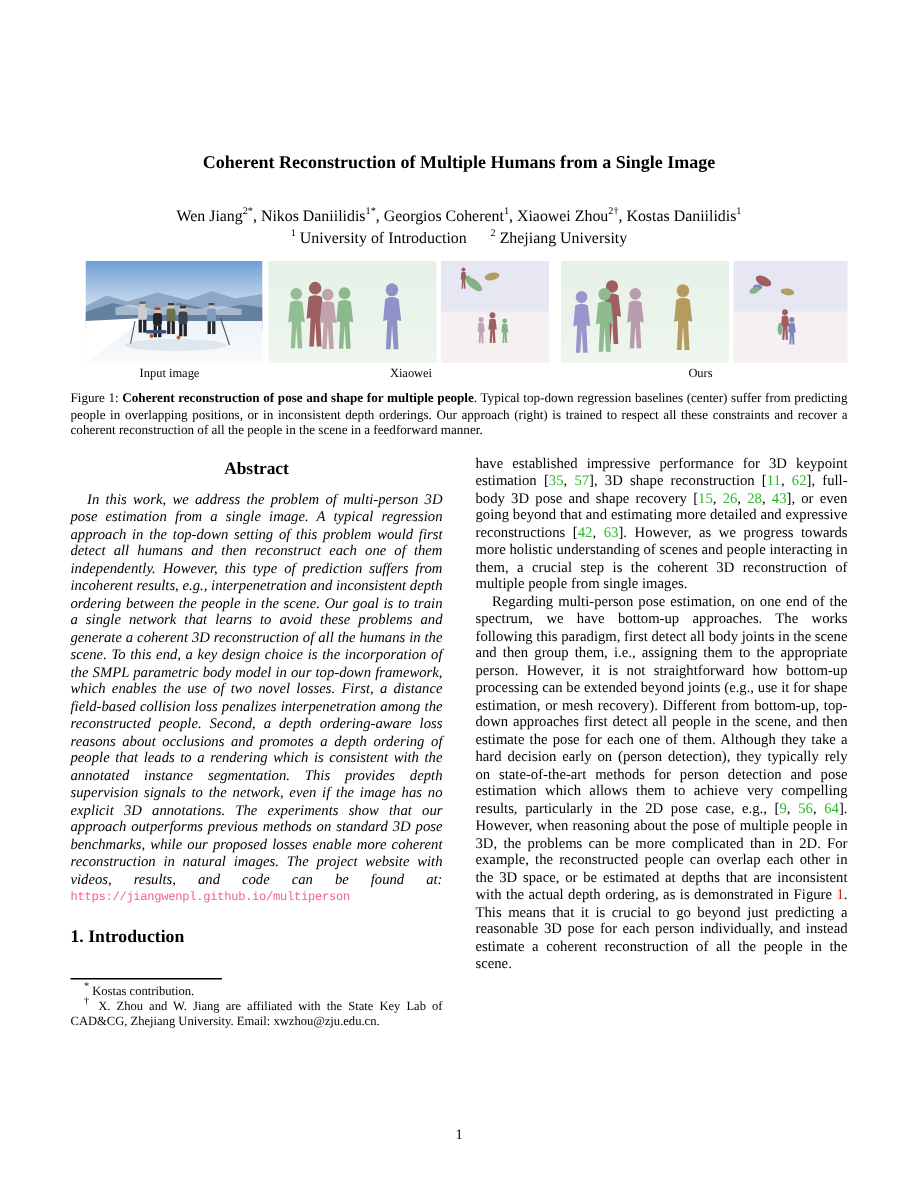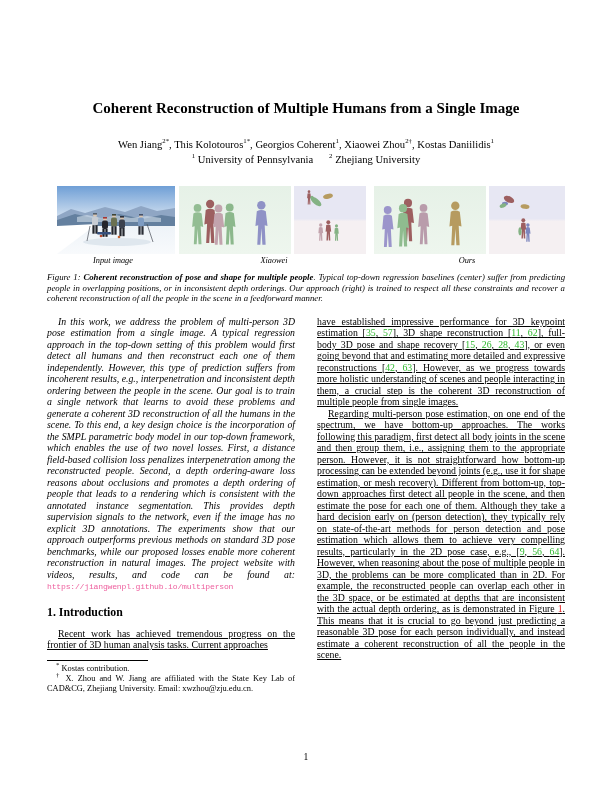--- a/index.html
+++ b/index.html
@@ -10,32 +10,32 @@
     position:relative;
     width:612px;height:792px;
     background:#ffffff;
     font-family:"Liberation Serif", serif;
     color:#000;
     box-sizing:border-box;
     padding:100px 47px 0 47px;
     overflow:hidden;
   }
   .title{
-    font-size:15px;font-weight:bold;text-align:center;
+    font-size:12px;font-weight:bold;text-align:center;
     margin:0;line-height:17px;
   }
   .authors{
     margin-top:21px;font-size:10.6px;text-align:center;line-height:13px;
   }
   .affiliations{
     margin-top:2px;font-size:10.6px;text-align:center;line-height:13px;
   }
   sup{font-size:6.8px;line-height:0;}
   
-  .figure-block{margin-top:20px;font-style:italic;}
+  .figure-block{margin-top:8px;}
   .fig-row{display:flex;align-items:flex-start;}
   .panel{height:68px;flex:none;}
   .panel.photo{width:118px;margin-left:10px;}
   .panel.front{width:112px;background:linear-gradient(#e6f1e7,#eef6ee);}
   .panel.top{background:linear-gradient(#e7e7f3 48%,#f5f0f2 52%);}
   .g1{margin-left:4px;}
   .g2{margin-left:3px;width:72px;}
   .g3{margin-left:8px;}
   .g4{margin-left:3px;width:76px;}
   .panel svg{display:block;width:100%;height:100%;}
@@ -59,24 +59,24 @@
   .col{width:248px;flex:none;}
   .col.left{margin-right:22px;}
   .abstract-heading{
     font-size:11.6px;font-weight:bold;text-align:center;margin:2px 0 9px 0;
   }
   .abstract-text{
     font-style:italic;font-size:9.8px;line-height:11.5px;
     text-align:justify;margin:0;text-indent:11px;
   }
   .section-heading{
-    font-size:11.8px;font-weight:bold;margin:12px 0 8px 0;
+    font-size:11.8px;font-weight:bold;margin:12px 0 20px 0;
   }
   .body-p{
-    font-size:9.8px;line-height:11.5px;text-align:justify;margin:0;text-decoration:underline;
+    font-size:9.8px;line-height:11.5px;text-align:justify;margin:0;
   }
   .indent{text-indent:11px;}
   .footnote-rule{
     width:101px;border:none;border-top:1px solid #000;margin:9px 0 3px 0;
   }
   .footnote{
     font-size:8.4px;line-height:9.9px;text-align:justify;margin:0;text-indent:9px;
   }
   .page-number{
     position:absolute;left:0;right:0;bottom:30px;
@@ -100,22 +100,22 @@
       <stop offset="0" stop-color="#eef3f8"></stop>
       <stop offset="1" stop-color="#f8fafc"></stop>
     </linearGradient>
   </defs>
 </svg>
 
 <div class="page">
 
   <h1 class="title">Coherent Reconstruction of Multiple Humans from a Single Image</h1>
 
-  <div class="authors"><span>Wen Jiang</span><sup class="seg-sup">2*</sup><span>, This Kolotouros</span><sup class="seg-sup">1*</sup><span>, Georgios Coherent</span><sup class="seg-sup">1</sup><span>, Xiaowei Zhou</span><sup class="seg-sup">2†</sup><span>, Kostas Daniilidis</span><sup class="seg-sup">1</sup></div>
-  <div class="affiliations"><sup class="seg-sup">1</sup><span> University of Pennsylvania</span><span>&nbsp;&nbsp;&nbsp;&nbsp;&nbsp;&nbsp;</span><sup class="seg-sup">2</sup><span> Zhejiang University</span></div>
+  <div class="authors"><span>Wen Jiang</span><sup class="seg-sup">2*</sup><span>, Nikos Daniilidis</span><sup class="seg-sup">1*</sup><span>, Georgios Coherent</span><sup class="seg-sup">1</sup><span>, Xiaowei Zhou</span><sup class="seg-sup">2†</sup><span>, Kostas Daniilidis</span><sup class="seg-sup">1</sup></div>
+  <div class="affiliations"><sup class="seg-sup">1</sup><span> University of Introduction</span><span>&nbsp;&nbsp;&nbsp;&nbsp;&nbsp;&nbsp;</span><sup class="seg-sup">2</sup><span> Zhejiang University</span></div>
 
   <div class="figure-block">
     <div class="fig-row">
 
       <div class="panel photo">
         <svg viewBox="0 0 118 68" preserveAspectRatio="none">
           <rect x="0" y="0" width="118" height="32" fill="url(#skyg)"></rect>
           <polygon points="0,30 14,23 28,27 48,21 68,26 84,20 100,25 118,22 118,40 0,40" fill="#8fa6c4"></polygon>
           <polygon points="0,34 18,28 40,33 62,28 86,33 104,29 118,31 118,46 0,46" fill="#64809f"></polygon>
           <polygon points="20,31 30,29 44,32 58,29 74,32 90,30 104,32 104,36 20,36" fill="#dde7f0" opacity="0.55"></polygon>
@@ -215,24 +215,24 @@
       <span class="lbl lbl-1">Input image</span>
       <span class="lbl lbl-2">Xiaowei</span>
       <span class="lbl lbl-3">Ours</span>
     </div>
 
     <div class="caption"><span>Figure 1: </span><span class="seg-bold">Coherent reconstruction of pose and shape for multiple people</span><span>. Typical top-down regression baselines (center) suffer from predicting people in overlapping positions, or in inconsistent depth orderings. Our approach (right) is trained to respect all these constraints and recover a coherent reconstruction of all the people in the scene in a feedforward manner.</span></div>
   </div>
 
   <div class="columns">
     <div class="col left">
+      <div class="abstract-heading">Abstract</div>
       <p class="abstract-text"><span>In this work, we address the problem of multi-person 3D pose estimation from a single image. A typical regression approach in the top-down setting of this problem would first detect all humans and then reconstruct each one of them independently. However, this type of prediction suffers from incoherent results, e.g., interpenetration and inconsistent depth ordering between the people in the scene. Our goal is to train a single network that learns to avoid these problems and generate a coherent 3D reconstruction of all the humans in the scene. To this end, a key design choice is the incorporation of the SMPL parametric body model in our top-down framework, which enables the use of two novel losses. First, a distance field-based collision loss penalizes interpenetration among the reconstructed people. Second, a depth ordering-aware loss reasons about occlusions and promotes a depth ordering of people that leads to a rendering which is consistent with the annotated instance segmentation. This provides depth supervision signals to the network, even if the image has no explicit 3D annotations. The experiments show that our approach outperforms previous methods on standard 3D pose benchmarks, while our proposed losses enable more coherent reconstruction in natural images. The project website with videos, results, and code can be found at: </span><span class="seg-url">https://jiangwenpl.github.io/multiperson</span></p>
 
       <div class="section-heading">1. Introduction</div>
-      <p class="body-p indent">Recent work has achieved tremendous progress on the frontier of 3D human analysis tasks. Current approaches</p>
 
       <hr class="footnote-rule">
       <p class="footnote"><sup class="seg-sup">*</sup><span> Kostas contribution.</span></p>
       <p class="footnote"><sup class="seg-sup">†</sup><span> X. Zhou and W. Jiang are affiliated with the State Key Lab of CAD&amp;CG, Zhejiang University. Email: xwzhou@zju.edu.cn.</span></p>
     </div>
 
     <div class="col right">
       <p class="body-p"><span>have established impressive performance for 3D keypoint estimation [</span><span class="seg-cite">35</span><span>, </span><span class="seg-cite">57</span><span>], 3D shape reconstruction [</span><span class="seg-cite">11</span><span>, </span><span class="seg-cite">62</span><span>], full-body 3D pose and shape recovery [</span><span class="seg-cite">15</span><span>, </span><span class="seg-cite">26</span><span>, </span><span class="seg-cite">28</span><span>, </span><span class="seg-cite">43</span><span>], or even going beyond that and estimating more detailed and expressive reconstructions [</span><span class="seg-cite">42</span><span>, </span><span class="seg-cite">63</span><span>]. However, as we progress towards more holistic understanding of scenes and people interacting in them, a crucial step is the coherent 3D reconstruction of multiple people from single images.</span></p>
       <p class="body-p indent"><span>Regarding multi-person pose estimation, on one end of the spectrum, we have bottom-up approaches. The works following this paradigm, first detect all body joints in the scene and then group them, i.e., assigning them to the appropriate person. However, it is not straightforward how bottom-up processing can be extended beyond joints (e.g., use it for shape estimation, or mesh recovery). Different from bottom-up, top-down approaches first detect all people in the scene, and then estimate the pose for each one of them. Although they take a hard decision early on (person detection), they typically rely on state-of-the-art methods for person detection and pose estimation which allows them to achieve very compelling results, particularly in the 2D pose case, e.g., [</span><span class="seg-cite">9</span><span>, </span><span class="seg-cite">56</span><span>, </span><span class="seg-cite">64</span><span>]. However, when reasoning about the pose of multiple people in 3D, the problems can be more complicated than in 2D. For example, the reconstructed people can overlap each other in the 3D space, or be estimated at depths that are inconsistent with the actual depth ordering, as is demonstrated in Figure </span><span class="seg-figref">1</span><span>. This means that it is crucial to go beyond just predicting a reasonable 3D pose for each person individually, and instead estimate a coherent reconstruction of all the people in the scene.</span></p>
     </div>

